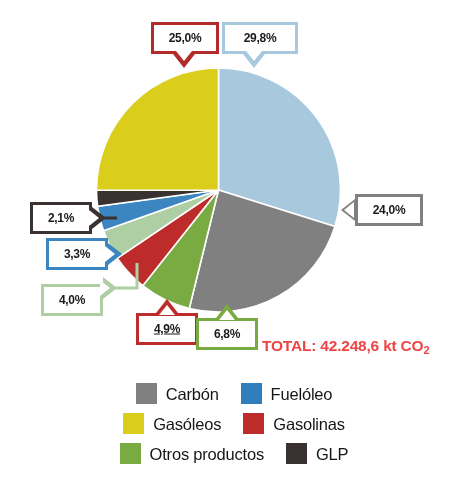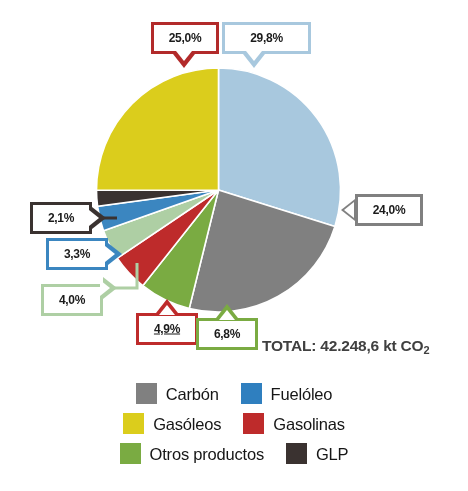--- a/index.html
+++ b/index.html
@@ -54,21 +54,21 @@
     width: 0; height: 0;
   }
 
   
   #total-label {
     position: absolute;
     left: 262px;
     top: 337px;
     font-size: 15.5px;
     font-weight: bold;
-    color: #404040;
+    color: #ef4444;
     letter-spacing: -0.2px;
     white-space: nowrap;
   }
   #total-label sub {
     font-size: 11px;
     vertical-align: baseline;
     position: relative;
     top: 3px;
   }
 
@@ -126,21 +126,21 @@
       <path d="M 103 288 L 137 288 L 137 263" stroke="#aecfa4" stroke-width="3" fill="none"></path>
     </g>
   </svg>
 
   <div class="callout" id="co-gasoleos" style="left: 151px; top: 22px; width: 68px; height: 32px; border-color: rgb(178, 42, 42);">
     <span>25,0%</span>
   </div>
   <div class="tail" style="left:173px; top:54px; border-left:11px solid transparent; border-right:11px solid transparent; border-top:14px solid #b22a2a; z-index:4;"></div>
   <div class="tail" style="left:176px; top:51px; border-left:8px solid transparent; border-right:8px solid transparent; border-top:10px solid #ffffff; z-index:6;"></div>
 
-  <div class="callout" id="co-gasnatural" style="left: 222px; top: 22px; width: 89px; height: 32px; border-color: rgb(168, 200, 222);">
+  <div class="callout" id="co-gasnatural" style="left: 222px; top: 22px; width: 76px; height: 32px; border-color: rgb(168, 200, 222);">
     <span>29,8%</span>
   </div>
   <div class="tail" style="left:243px; top:54px; border-left:11px solid transparent; border-right:11px solid transparent; border-top:14px solid #a8c8de; z-index:4;"></div>
   <div class="tail" style="left:246px; top:51px; border-left:8px solid transparent; border-right:8px solid transparent; border-top:10px solid #ffffff; z-index:6;"></div>
 
   <div class="callout" id="co-carbon" style="left: 355px; top: 194px; width: 68px; height: 32px; border-color: rgb(128, 128, 128);">
     <span>24,0%</span>
   </div>
   <div class="tail" style="left:341px; top:199px; border-top:11px solid transparent; border-bottom:11px solid transparent; border-right:14px solid #808080; z-index:4;"></div>
   <div class="tail" style="left:344px; top:202px; border-top:8px solid transparent; border-bottom:8px solid transparent; border-right:10px solid #ffffff; z-index:6;"></div>

